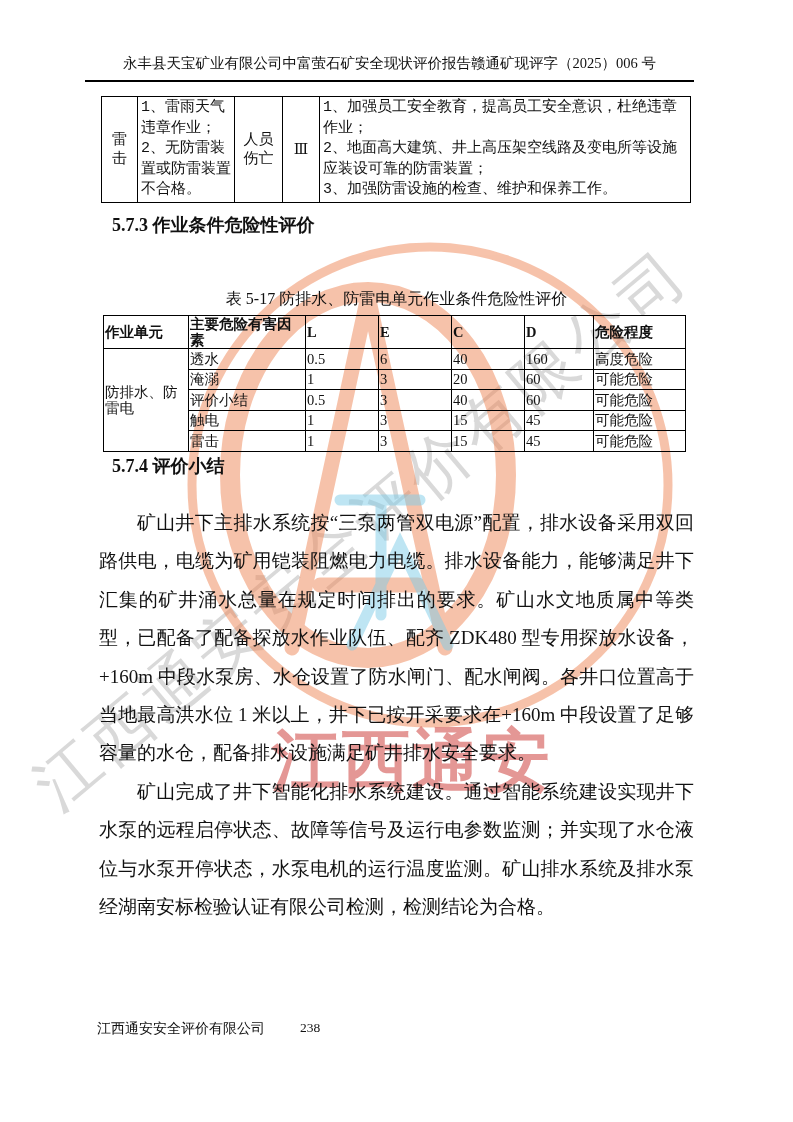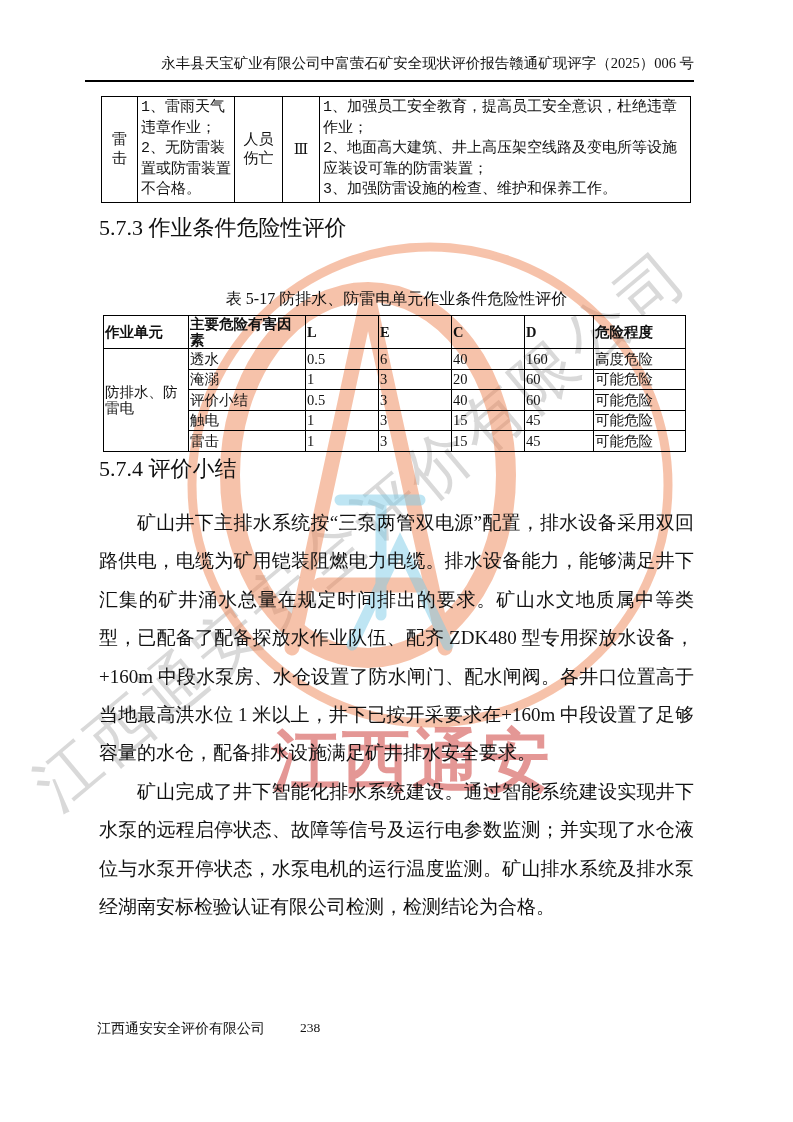--- a/index.html
+++ b/index.html
@@ -17,34 +17,34 @@
   }
   .wm-stamp{position:absolute;left:0;top:0;z-index:0;}
   .wm-red{
     position:absolute;left:272px;top:716px;z-index:0;
     font-size:68px;font-weight:bold;white-space:nowrap;letter-spacing:2px;
     color:rgba(206,66,62,0.55);
   }
   
   .doc-header{
     position:absolute;top:54px;left:85px;width:609px;z-index:1;
-    display:flex;justify-content:flex-end;align-items:flex-end;
+    display:flex;justify-content:center;align-items:flex-end;
     font-size:14.5px;padding-bottom:7px;border-bottom:2px solid #000;
   }
   table.cont-table{
     position:absolute;top:96px;left:101px;z-index:1;
     width:590px;border-collapse:collapse;table-layout:fixed;
     font-size:15px;color:#111;
   }
   table.cont-table td{border:1.5px solid #000;vertical-align:middle;padding:1px 3px;}
   .cell-center{text-align:center;padding:0 1px;}
   .cont-line{line-height:20.5px;font-family:Liberation Mono, monospace;}
   .h-section{
-    position:absolute;left:99px;z-index:1;
-    font-size:22px;font-weight:normal;white-space:nowrap;
+    position:absolute;left:112px;z-index:1;
+    font-size:18px;font-weight:bold;white-space:nowrap;
   }
   .h573{top:213px;}
   .h574{top:454px;}
   .intro{
     position:absolute;top:252px;left:99px;width:595px;z-index:1;
     font-size:19px;text-indent:2em;line-height:30px;
   }
   .caption{
     position:absolute;top:289px;left:99px;width:595px;z-index:1;
     text-align:center;font-weight:normal;font-size:16px;

